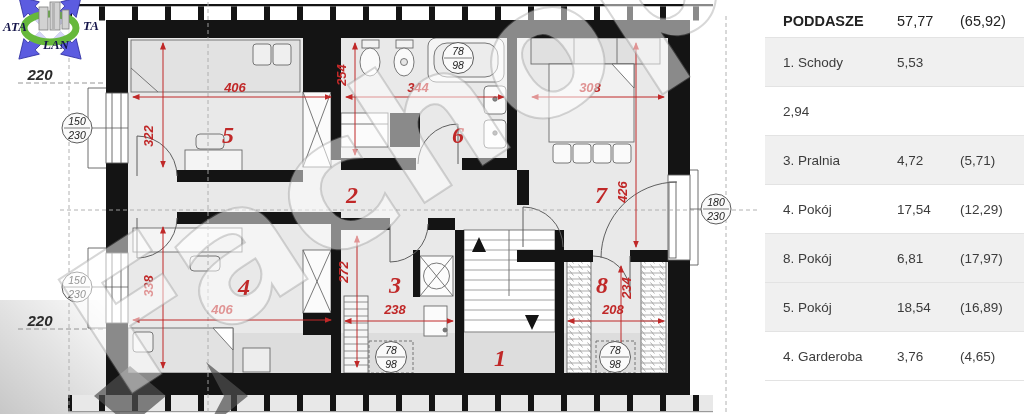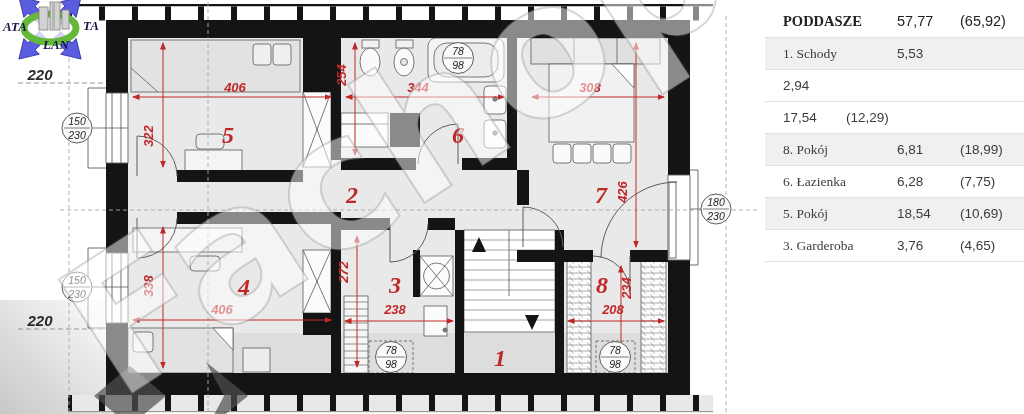--- a/index.html
+++ b/index.html
@@ -1,25 +1,25 @@
 <!DOCTYPE html>
 <html><head>
 <meta charset="utf-8">
 <style>
   html,body{margin:0;padding:0;}
   body{width:1024px;height:414px;position:relative;background:#fff;overflow:hidden;
        font-family:"Liberation Sans", sans-serif;}
   #plan{position:absolute;left:0;top:0;}
   
   .panel{position:absolute;left:765px;top:5px;width:259px;}
-  .trow{display:flex;align-items:center;height:32px;border-bottom:1px solid #e3e3e3;
+  .trow{display:flex;align-items:center;height:49px;border-bottom:1px solid #e3e3e3;
         font-size:13.5px;color:#3c3c3c;padding-left:18px;box-sizing:border-box;}
   .trow.header{height:33px;font-weight:bold;font-size:14.5px;color:#222;}
   .trow.stripe{background:#f0f0f0;}
-  .col-name{width:114px;font-family:Liberation Serif, serif;}
+  .col-name{width:114px;}
   .col-area{width:63px;}
   .col-total{flex:1;}
   .trow.header .col-area,.trow.header .col-total{font-weight:normal;}
 </style>
 </head>
 <body>
 
 <svg id="plan" width="760" height="414" viewBox="0 0 760 414" font-family="&quot;Liberation Sans&quot;, sans-serif">
   <defs>
     <pattern id="bandT" width="33" height="16" patternUnits="userSpaceOnUse">
@@ -330,37 +330,38 @@
   </div>
   <div class="trow stripe">
     <span class="col-name">1. Schody</span>
     <span class="col-area">5,53</span>
     <span class="col-total"></span>
   </div>
   <div class="trow">
     <span class="col-area">2,94</span>
     <span class="col-total"></span>
   </div>
+  <div class="trow stripe">
+    <span class="col-name">3. Pralnia</span>
+    <span class="col-area">4,72</span>
+    <span class="col-total">(5,71)</span>
+  </div>
   <div class="trow">
+    <span class="col-name">4. Pokój</span>
     <span class="col-area">17,54</span>
     <span class="col-total">(12,29)</span>
   </div>
   <div class="trow stripe">
     <span class="col-name">8. Pokój</span>
     <span class="col-area">6,81</span>
-    <span class="col-total">(18,99)</span>
-  </div>
-  <div class="trow">
-    <span class="col-name">6. Łazienka</span>
-    <span class="col-area">6,28</span>
-    <span class="col-total">(7,75)</span>
+    <span class="col-total">(17,97)</span>
   </div>
   <div class="trow stripe">
     <span class="col-name">5. Pokój</span>
     <span class="col-area">18,54</span>
-    <span class="col-total">(10,69)</span>
+    <span class="col-total">(16,89)</span>
   </div>
   <div class="trow">
-    <span class="col-name">3. Garderoba</span>
+    <span class="col-name">4. Garderoba</span>
     <span class="col-area">3,76</span>
     <span class="col-total">(4,65)</span>
   </div>
 </div>
 
 </body></html>

